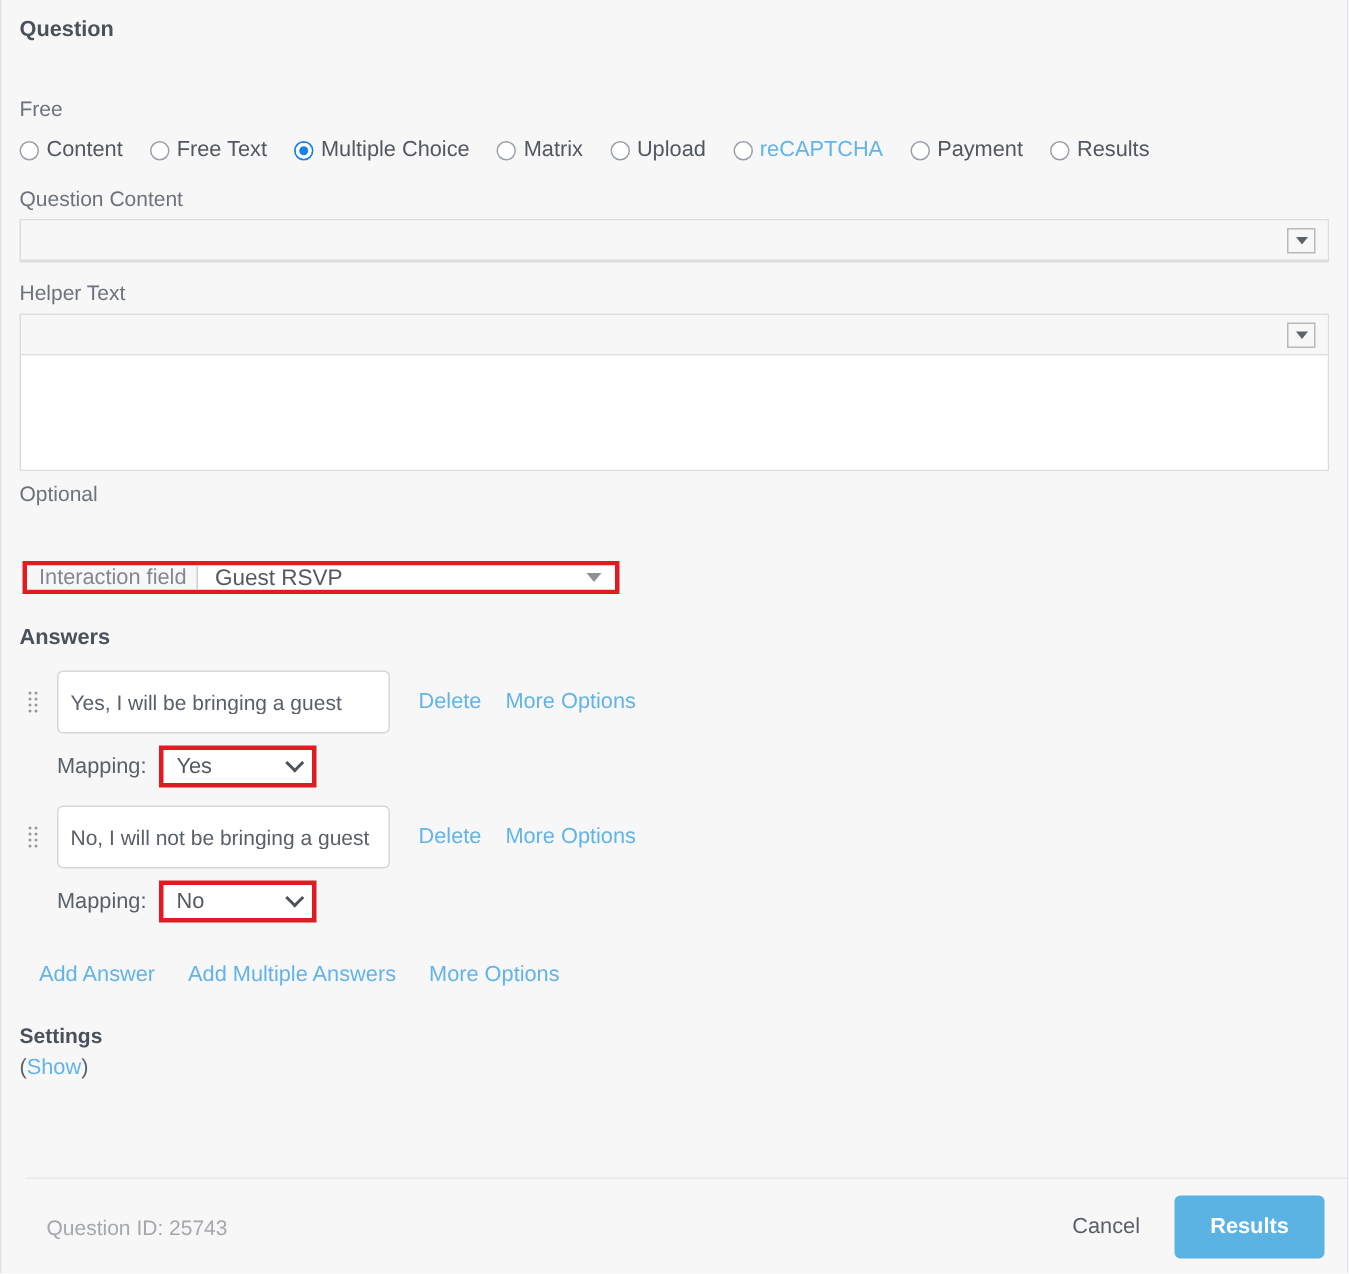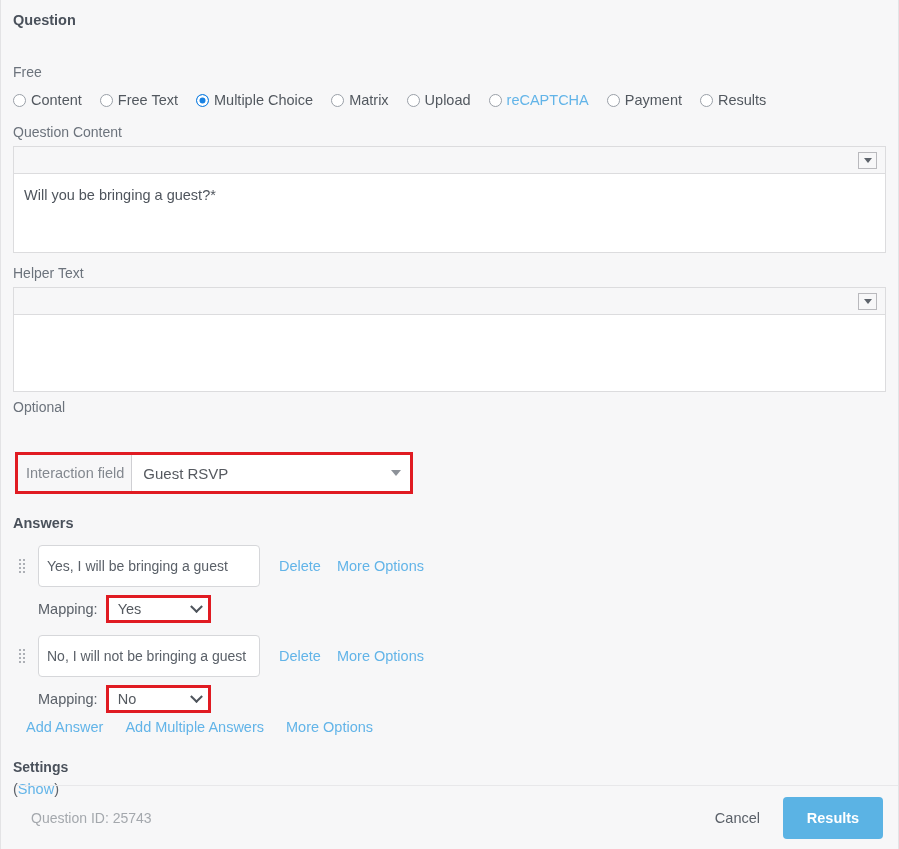--- a/index.html
+++ b/index.html
@@ -134,21 +134,21 @@
     line-height: 18px;
   }
 
   
   .interaction-wrap {
     margin-top: 36px;
     display: inline-flex;
     align-items: stretch;
     border: 3px solid #e01b22;
     background: #ffffff;
-    height: 42px;
+    height: 22px;
     margin-left: 2px;
   }
   .interaction-label {
     display: flex;
     align-items: center;
     padding: 0 7px 0 8px;
     font-size: 14.5px;
     color: #83888f;
     background: #f7f7f8;
     border-right: 1px solid #cfcfd3;
@@ -255,21 +255,21 @@
   }
   .chev {
     width: 9px; height: 9px;
     border-right: 2px solid #4e545c;
     border-bottom: 2px solid #4e545c;
     transform: rotate(45deg) translate(-2px,-2px);
     flex: none;
   }
 
   .add-links {
-    margin-top: 5px;
+    margin-top: 26px;
     margin-left: 13px;
     display: flex;
     align-items: center;
   }
   .add-links .link-a { margin-left: 0; margin-right: 22px; }
   .add-links .link-a:last-child { margin-right: 0; }
 
   
   .settings-title {
     font-size: 14px;
@@ -374,21 +374,20 @@
       </label>
     </div>
 
     <div class="field-label" style="margin-top:14px;">Question Content</div>
     <div class="editor">
       <div class="editor-toolbar">
         <div class="tb-btn">
           <span class="tri-down"></span>
         </div>
       </div>
-      <div class="editor-body qc">Will you be bringing a guest?*</div>
     </div>
 
     <div class="field-label" style="margin-top:11px;">Helper Text</div>
     <div class="editor">
       <div class="editor-toolbar">
         <div class="tb-btn">
           <span class="tri-down"></span>
         </div>
       </div>
       <div class="editor-body ht"></div>

